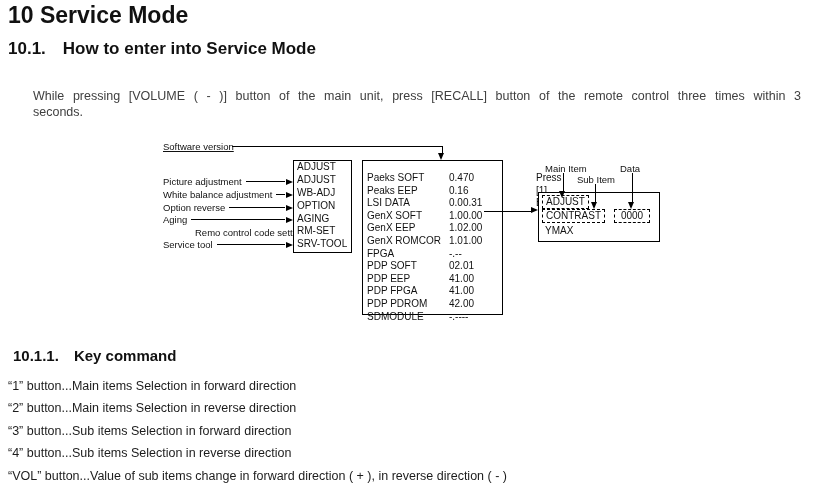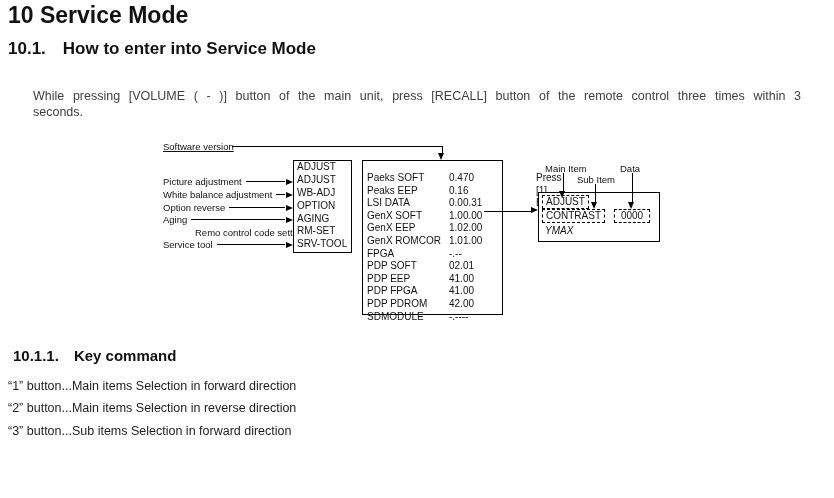--- a/index.html
+++ b/index.html
@@ -167,26 +167,28 @@
   <div class="ad z2" style="left:559px;top:55px;"></div>
   <div class="vline z2" style="left:595px;top:48px;height:18px;"></div>
   <div class="ad z2" style="left:591px;top:66px;"></div>
   <div class="vline z2" style="left:632px;top:37px;height:29px;"></div>
   <div class="ad z2" style="left:628px;top:66px;"></div>
 
   <div class="box" style="left:538px;top:56px;width:122px;height:50px;border-width:1.5px;">
     <div class="dash" style="left:3px;top:2px;">ADJUST</div>
     <div class="dash" style="left:3px;top:16px;">CONTRAST</div>
     <div class="dash" style="left:75px;top:16px;width:36px;text-align:center;">0000</div>
-    <div class="plain-item" style="left:6px;top:32px;font-style:italic;">YMAX</div>
+    <div class="plain-item" style="left:6px;top:32px;">YMAX</div>
   </div>
 
 </div>
 
 <div class="d h3" style="left:13px;top:347px;">
   <span class="num">10.1.1.</span><span>Key command</span>
 </div>
 
 <div class="d" style="left:8px;top:375px;">
   <div class="keyline">“1” button...Main items Selection in forward direction</div>
   <div class="keyline">“2” button...Main items Selection in reverse direction</div>
   <div class="keyline">“3” button...Sub items Selection in forward direction</div>
+  <div class="keyline">“4” button...Sub items Selection in reverse direction</div>
+  <div class="keyline">“VOL” button...Value of sub items change in forward direction ( + ), in reverse direction ( - )</div>
 </div>
 
 </body></html>

